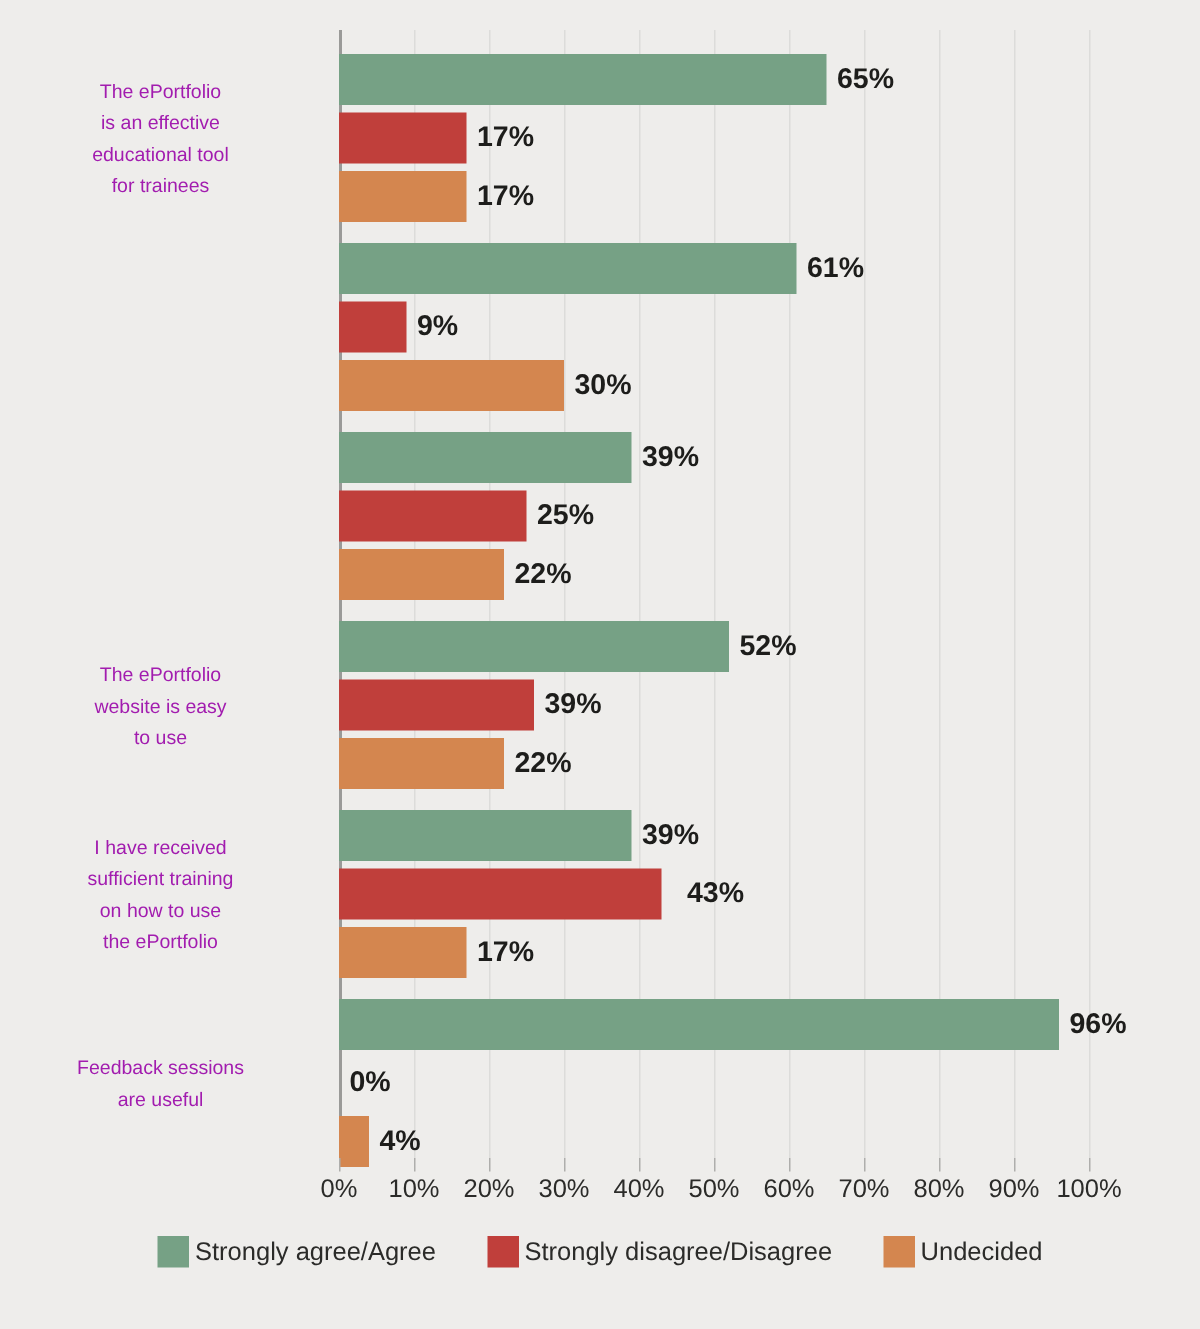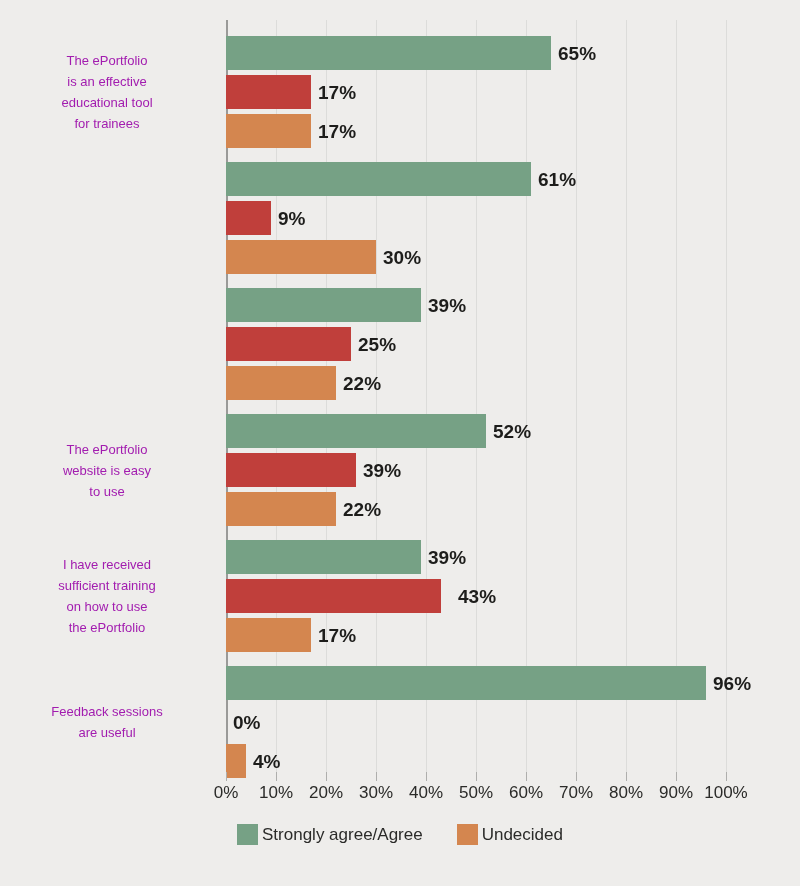--- a/index.html
+++ b/index.html
@@ -294,18 +294,22 @@
       <div class="tick" style="left: 500px;"></div>
       <div class="tick-label" style="left: 500px;">100%</div>
     </div>
 
   <div id="legend">
       <div class="legend-item">
         <span class="legend-swatch" style="background: rgb(118, 161, 133);"></span>
         <span class="legend-text">Strongly agree/Agree</span>
       </div>
       <div class="legend-item">
+        <span class="legend-swatch" style="background: rgb(192, 63, 59);"></span>
+        <span class="legend-text">Strongly disagree/Disagree</span>
+      </div>
+      <div class="legend-item">
         <span class="legend-swatch" style="background: rgb(212, 134, 79);"></span>
         <span class="legend-text">Undecided</span>
       </div>
     </div>
 
 </div>
 
 </body></html>

